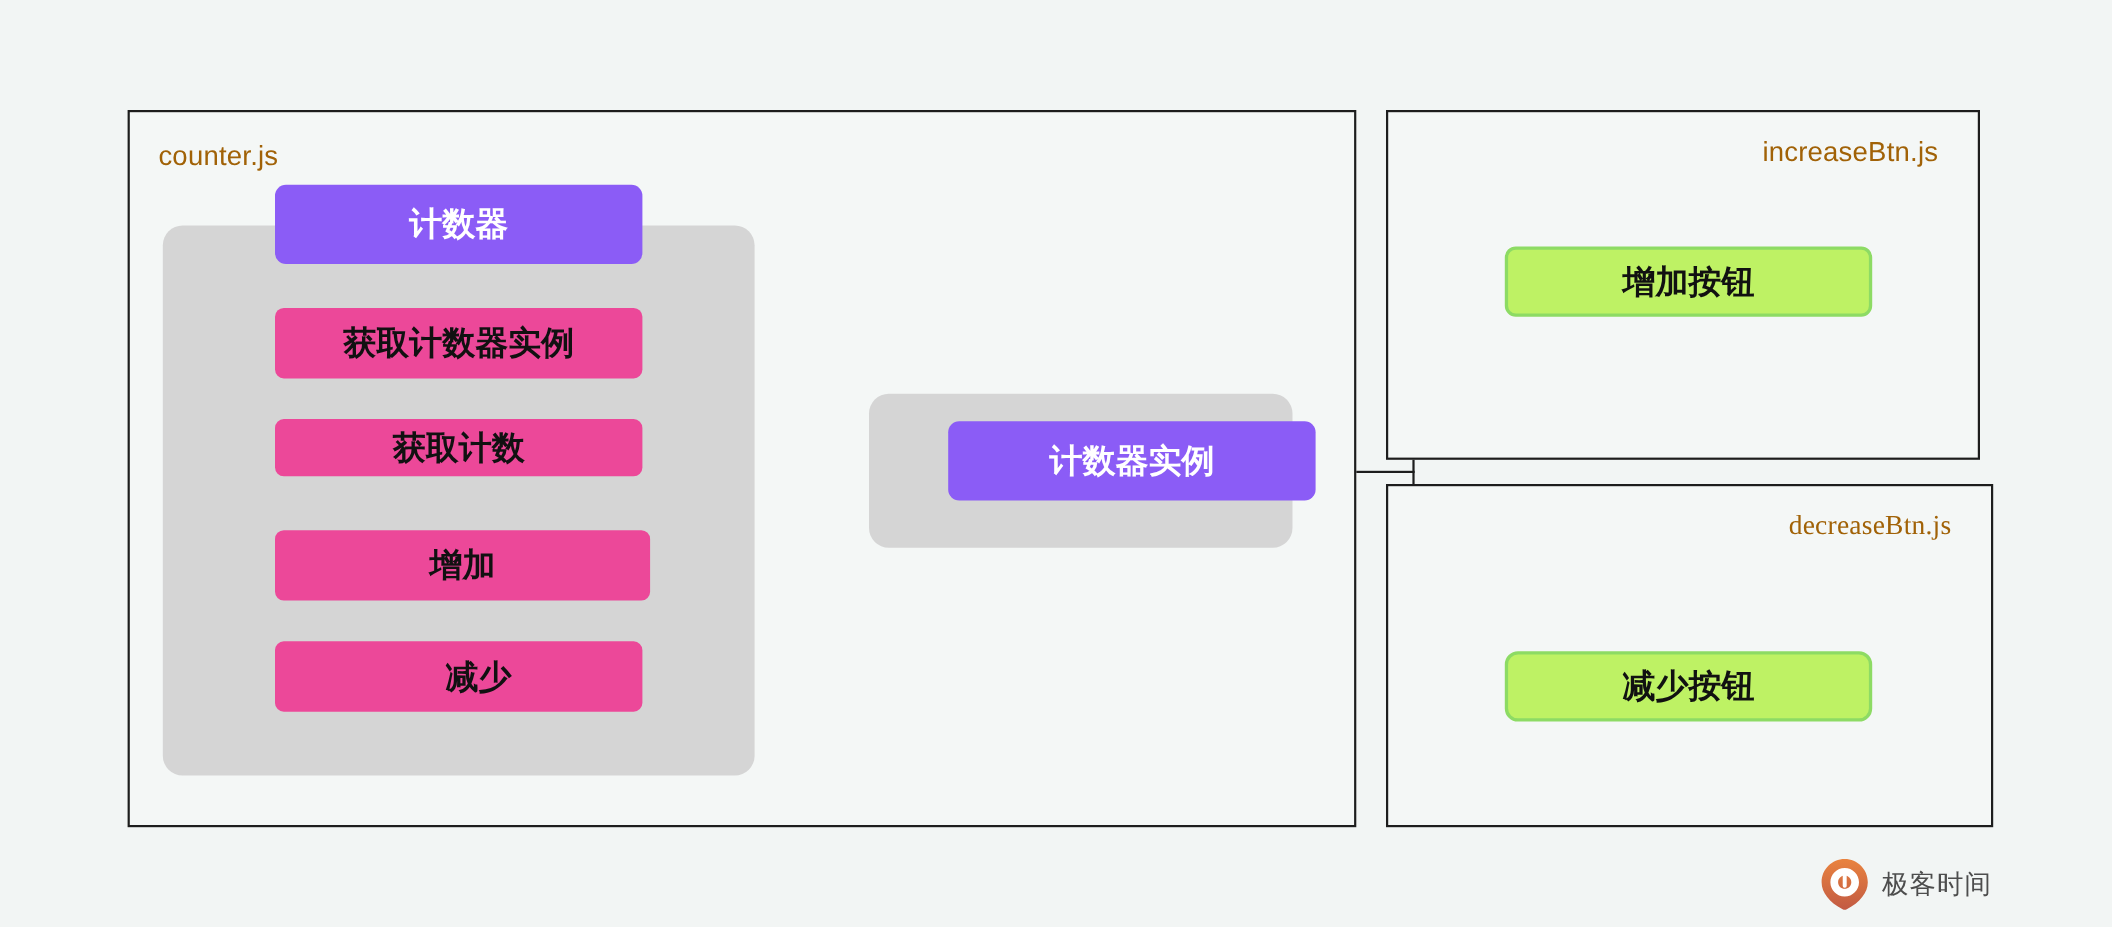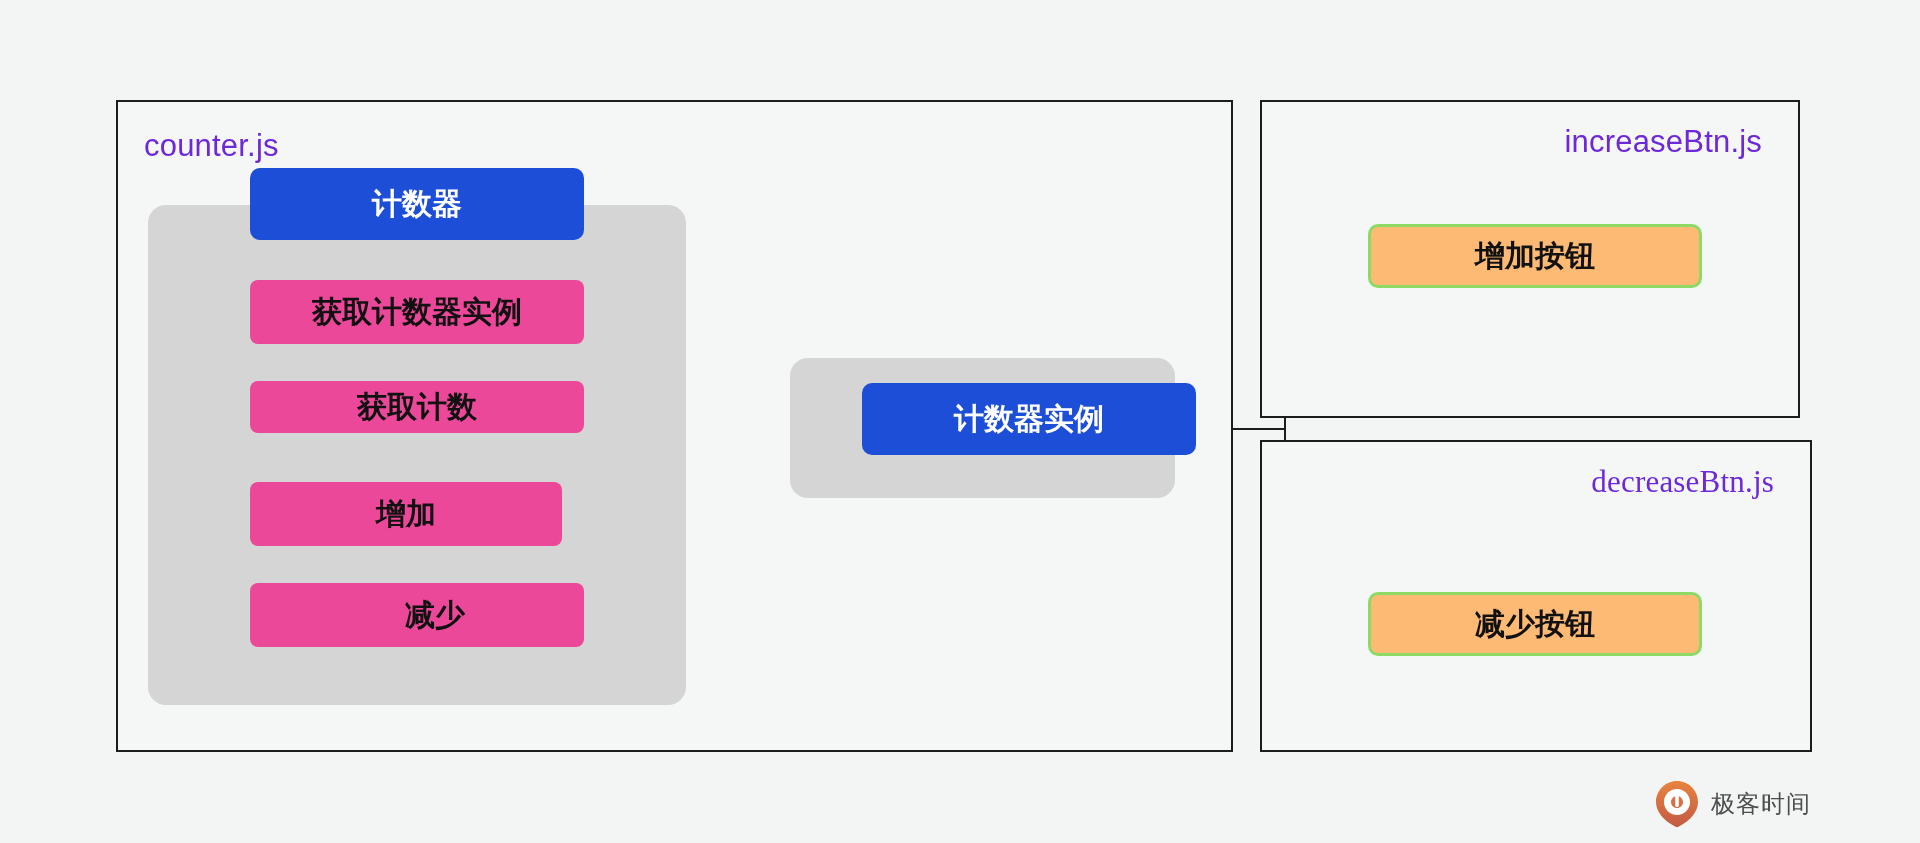--- a/index.html
+++ b/index.html
@@ -28,22 +28,22 @@
     background: #f4f7f6;
     border: 2px solid #1d1d1d;
     box-sizing: border-box;
   }
   #panel-counter   { left: 116px;  top: 100px; width: 1117px; height: 652px; }
   #panel-increase  { left: 1260px; top: 100px; width: 540px;  height: 318px; }
   #panel-decrease  { left: 1260px; top: 440px; width: 552px;  height: 312px; }
 
   .panel-label {
     position: absolute;
-    color: #6d28d9;
-    font-size: 31px;
+    color: #a16207;
+    font-size: 25px;
     letter-spacing: .2px;
     white-space: nowrap;
   }
   #label-counter  { left: 26px;  top: 26px; }
   #label-increase { right: 36px; top: 22px; }
   #label-decrease { right: 36px; top: 22px; font-family: Liberation Serif, serif; }
 
   
   .group-box {
     position: absolute;
@@ -59,48 +59,48 @@
     box-sizing: border-box;
     display: flex;
     align-items: center;
     justify-content: center;
     border-radius: 8px;
     font-size: 30px;
     font-weight: bold;
     white-space: nowrap;
   }
   .node.green {
-    background: #1d4ed8;
+    background: #8b5cf6;
     color: #ffffff;
     border-radius: 10px;
   }
   .node.teal {
     background: #ec4899;
     color: #111111;
   }
   .node.teal-bordered {
-    background: #fdba74;
+    background: #bef264;
     color: #111111;
     border: 3px solid #8ddb64;
     border-radius: 10px;
   }
 
   
   #node-counter          { left: 250px; top: 168px; width: 334px; height: 72px; }
   #node-get-instance     { left: 250px; top: 280px; width: 334px; height: 64px; }
   #node-get-count        { left: 250px; top: 381px; width: 334px; height: 52px; }
-  #node-increase         { left: 250px; top: 482px; width: 312px; height: 64px; }
+  #node-increase         { left: 250px; top: 482px; width: 341px; height: 64px; }
   #node-decrease         { left: 250px; top: 583px; width: 334px; height: 64px; padding-left: 36px; }
 
   
   #node-counter-instance { left: 816px; top: 383px; width: 334px; height: 72px; margin-left: 46px; }
 
   
   #node-increase-btn     { left: 1368px; top: 224px; width: 334px; height: 64px; }
-  #node-decrease-btn     { left: 1368px; top: 592px; width: 334px; height: 64px; }
+  #node-decrease-btn     { left: 1368px; top: 592px; width: 334px; height: 64px; border-radius: 12px; }
 
   
   .line {
     position: absolute;
     background: #1d1d1d;
   }
   .line.h { height: 2px; }
   .line.v { width: 2px; }
 
   

